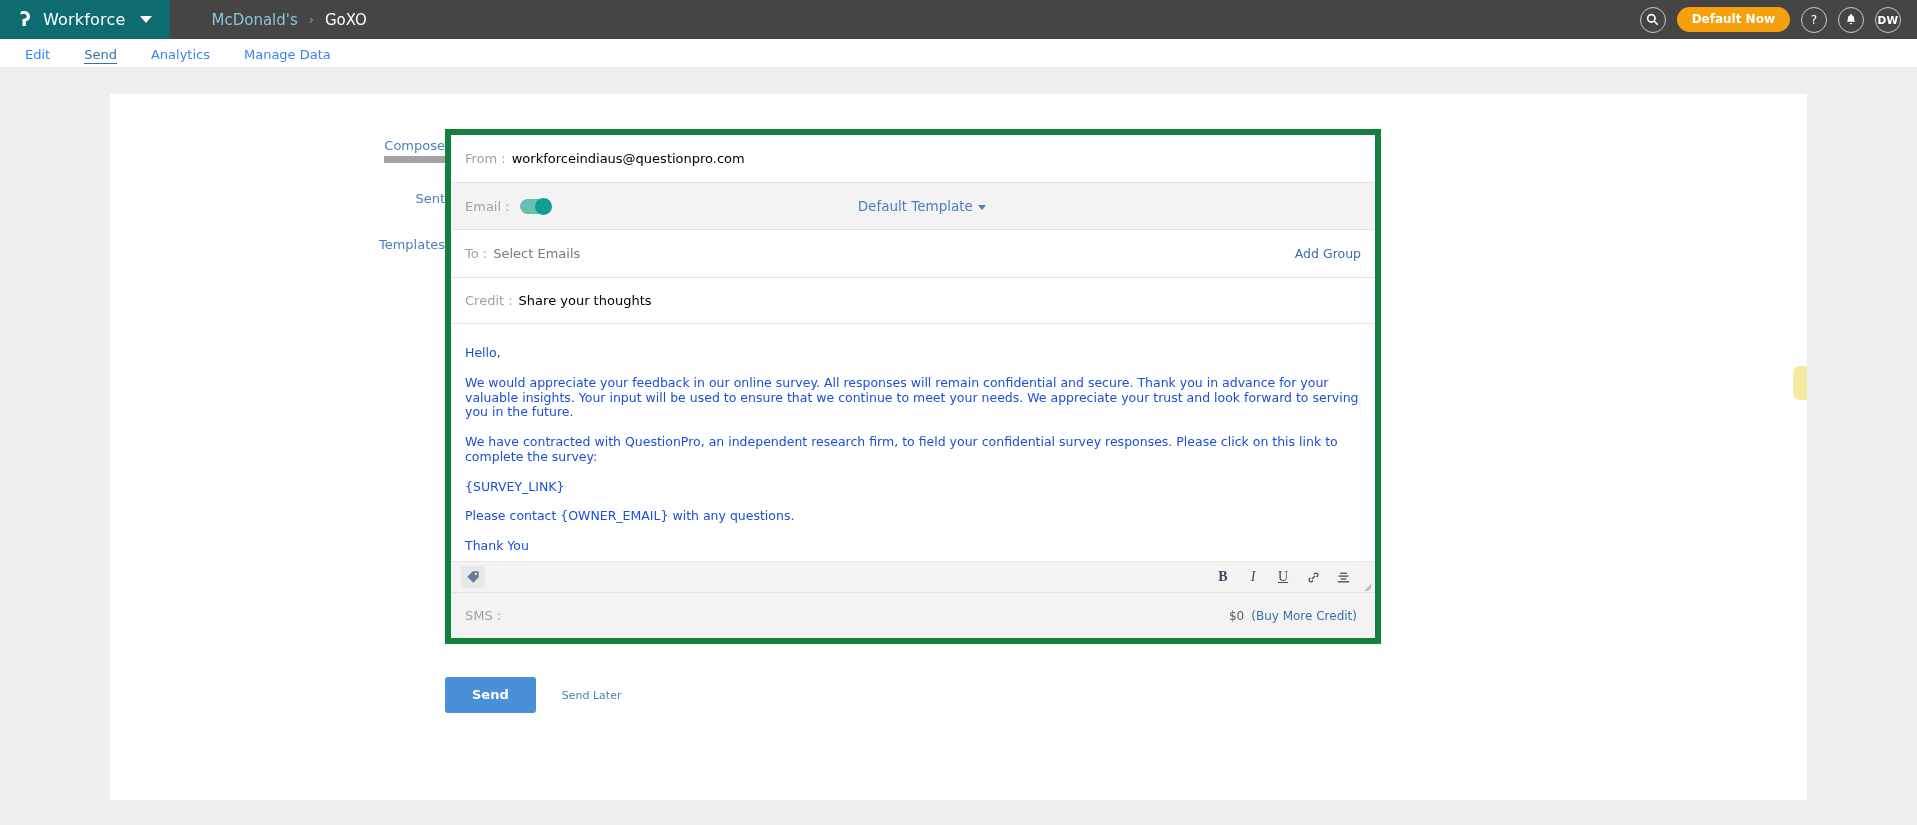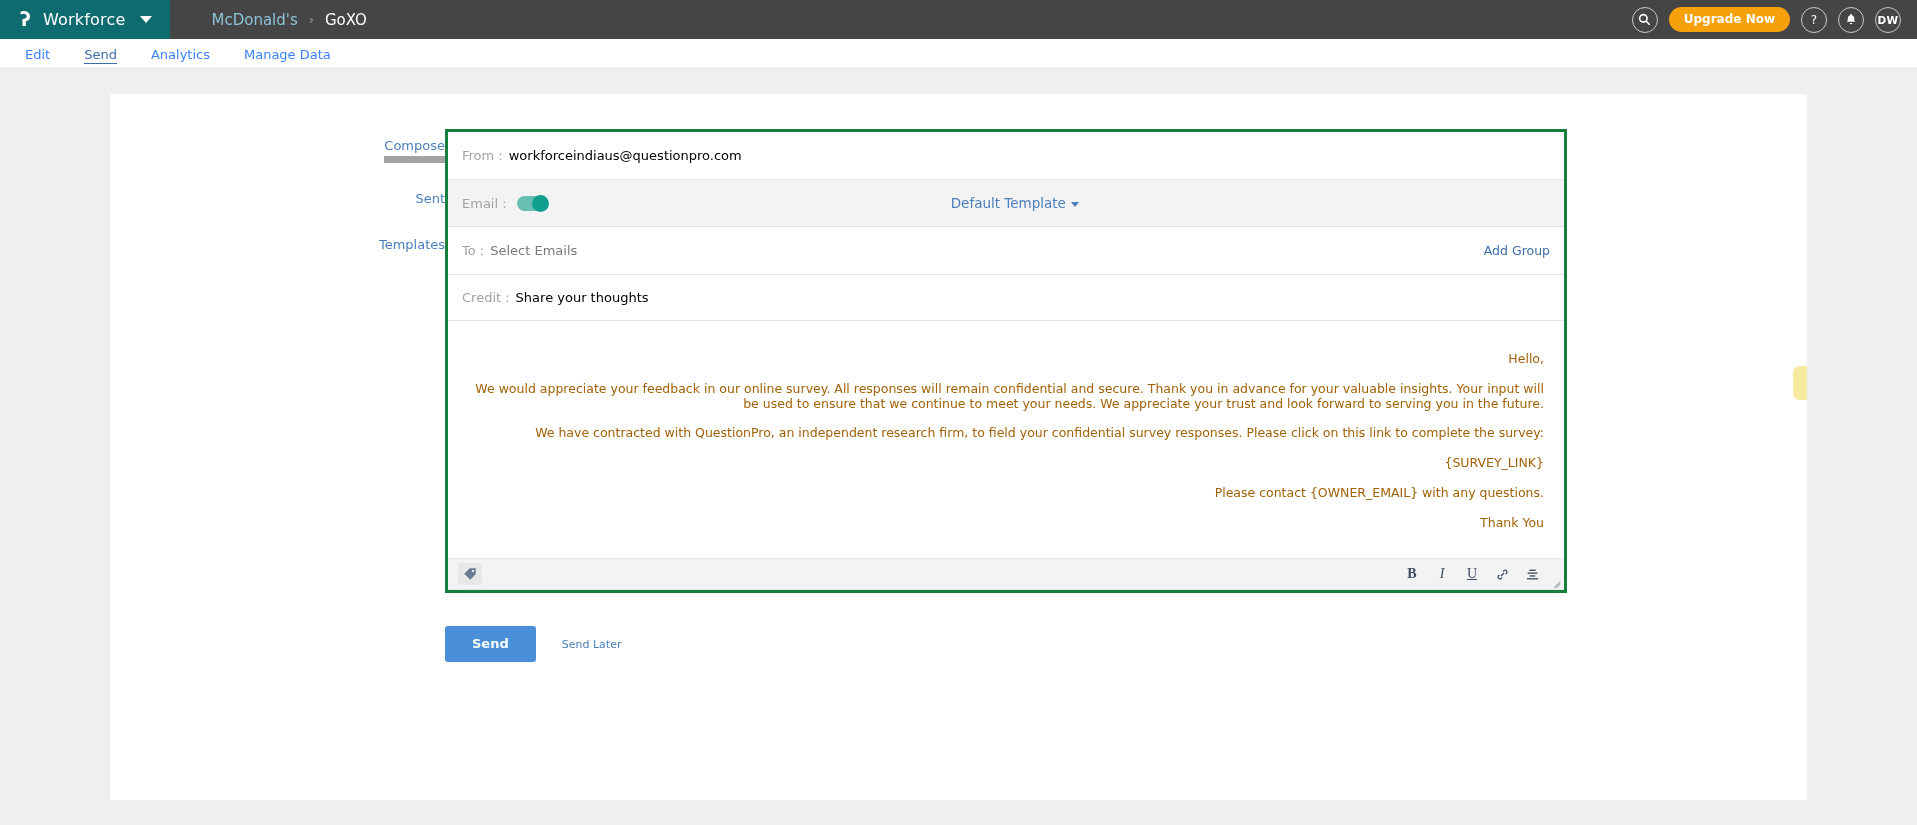--- a/index.html
+++ b/index.html
@@ -149,22 +149,22 @@
     text-align: right;
     padding-right: 0px;
   }
   .side-item span { display: inline-block; padding-bottom: 3px; }
   .side-item.active span {
     border-bottom: 7px solid #a3a3a3;
   }
 
   
   .compose {
-    width: 1122px;
-    border: 3px solid #15803d;
+    width: 936px;
+    border: 6px solid #15803d;
     background: #fff;
   }
   .row {
     display: flex;
     align-items: center;
     min-height: 46px;
     padding: 0 14px;
     border-bottom: 1px solid #e3e3e3;
   }
   .row-label {
@@ -226,26 +226,25 @@
 
   .row.subject { min-height: 46px; }
 
   
   .editor {
     padding: 18px 14px 10px;
     height: 238px;
     border-bottom: 1px solid #e9e9e9;
   }
   .editor p {
-    margin: 13px 0 15px;
+    margin: 4px 0 15px;
     font-size: 12.5px;
     line-height: 1.18;
-    color: #a16207;
+    color: #1d4ed8;
     max-width: 1082px;
-    text-align: right;
   }
 
   
   .etoolbar {
     background: #f3f3f3;
     height: 31px;
     display: flex;
     align-items: center;
     padding: 0 6px 0 10px;
     position: relative;
@@ -338,21 +337,21 @@
     <span class="bc-current">GoXO</span>
   </div>
 
   <div class="topbar-right">
     <div class="circ">
       <svg width="13" height="13" viewBox="0 0 16 16" fill="none">
         <circle cx="6.6" cy="6.6" r="4.6" stroke="#ffffff" stroke-width="2"></circle>
         <line x1="10.2" y1="10.2" x2="14.4" y2="14.4" stroke="#ffffff" stroke-width="2"></line>
       </svg>
     </div>
-    <div class="upgrade">Upgrade Now</div>
+    <div class="upgrade">Default Now</div>
     <div class="circ">?</div>
     <div class="circ">
       <svg width="12" height="13" viewBox="0 0 16 17" fill="#ffffff">
         <path d="M8 1.2a1.1 1.1 0 0 1 1.1 1.1v.5a4.3 4.3 0 0 1 3.2 4.1v2.6l1.3 2.1H2.4l1.3-2.1V6.9A4.3 4.3 0 0 1 6.9 2.8v-.5A1.1 1.1 0 0 1 8 1.2z"></path>
         <path d="M6.4 13.1h3.2a1.6 1.6 0 0 1-3.2 0z"></path>
       </svg>
     </div>
     <div class="circ avatar">DW</div>
   </div>
 </div>
@@ -443,20 +442,27 @@
                 <rect x="1" y="11" width="14" height="1.6"></rect>
               </svg>
             </div>
           </div>
           <div class="resize-handle">
               <i></i>
               <i></i>
             </div>
         </div>
 
+        <div class="row sms">
+          <span class="row-label">SMS :</span>
+          <div class="sms-right">
+            <span class="sms-amount">$0</span>
+            <span class="sms-buy">(Buy More Credit)</span>
+          </div>
+        </div>
 
       </div>
     </div>
 
     <div class="actions">
       <button class="btn-send">Send</button>
       <span class="btn-later">Send Later</span>
     </div>
 
     <div class="side-nub"></div>

